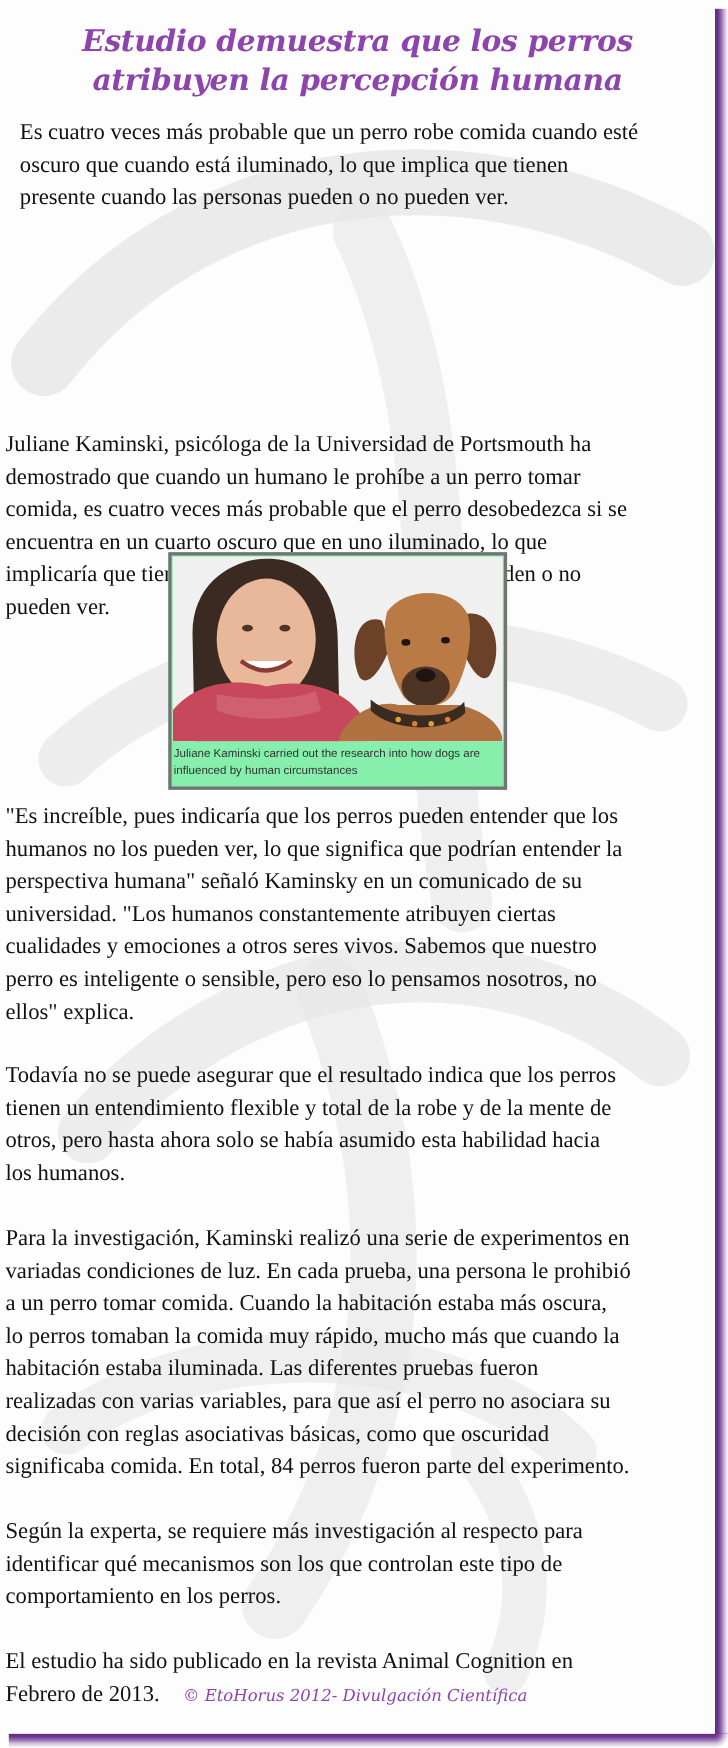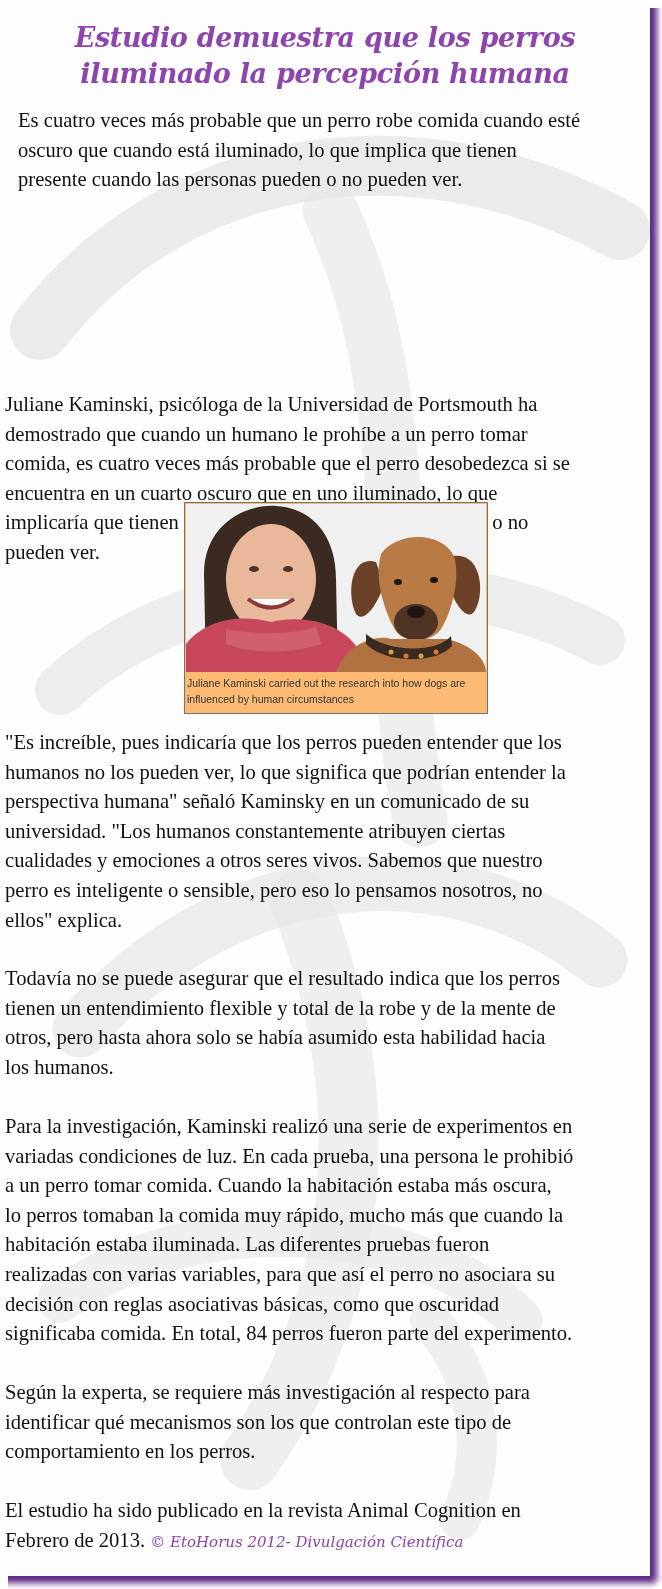--- a/index.html
+++ b/index.html
@@ -64,24 +64,24 @@
       width: 645px;
       font-family: "Liberation Serif", serif;
       font-size: 20.6px;
       line-height: 29.6px;
       color: #111111;
       margin: 0;
       white-space: pre-line;
     }
     .figure {
       position: absolute;
-      left: 184px; top: 502px;
+      left: 153px; top: 502px;
       width: 302px; height: 210px;
-      border: 1px solid #737373;
-      background: #fdba74;
+      border: 3px solid #737373;
+      background: #86efac;
       overflow: hidden;
     }
     .photo {
       position: absolute;
       left: 1px; top: 1px;
       width: 300px; height: 168px;
       background: linear-gradient(180deg, #f3f3f3 0%, #ececec 100%);
       overflow: hidden;
     }
     .caption {
@@ -91,20 +91,21 @@
       font-family: "Liberation Sans", sans-serif;
       font-size: 10.5px;
       line-height: 16px;
       color: #333333;
     }
     .footer-credit {
       font-family: "DejaVu Serif", serif;
       font-style: italic;
       font-size: 15px;
       color: #8e44ad;
+      margin-left: 16px;
     }
   </style>
 </head>
 <body>
 
 <div class="shadow-right"></div>
 <div class="shadow-bottom"></div>
 <div class="shadow-corner"></div>
 
 <div class="page">
@@ -116,21 +117,21 @@
       <path d="M330 210 C 420 400, 380 600, 420 820" stroke-width="55" opacity="0.6"></path>
       <path d="M80 1030 C 230 860, 450 840, 600 960" stroke-width="55" opacity="0.7"></path>
       <path d="M300 900 C 380 1100, 360 1300, 250 1460" stroke-width="60" opacity="0.6"></path>
       <path d="M60 1300 C 200 1200, 420 1220, 520 1320" stroke-width="45" opacity="0.6"></path>
       <path d="M430 1320 C 480 1380, 490 1450, 460 1520" stroke-width="40" opacity="0.6"></path>
     </g>
   </svg>
 
   <h1 class="title" style="margin:0;">
     <span>Estudio demuestra que los perros</span>
-    <span>iluminado la percepción humana</span>
+    <span>atribuyen la percepción humana</span>
   </h1>
 
   <p class="para" style="top:106px;margin-left:13px;">Es cuatro veces más probable que un perro robe comida cuando esté
 oscuro que cuando está iluminado, lo que implica que tienen
 presente cuando las personas pueden o no pueden ver.</p>
   <p class="para" style="top:342px;margin-top:48px;">Juliane Kaminski, psicóloga de la Universidad de Portsmouth ha
 demostrado que cuando un humano le prohíbe a un perro tomar
 comida,  es cuatro veces más probable que el perro desobedezca si se
 encuentra en un cuarto oscuro que en uno iluminado, lo que
 implicaría que tienen presente cuando las personas pueden o no

